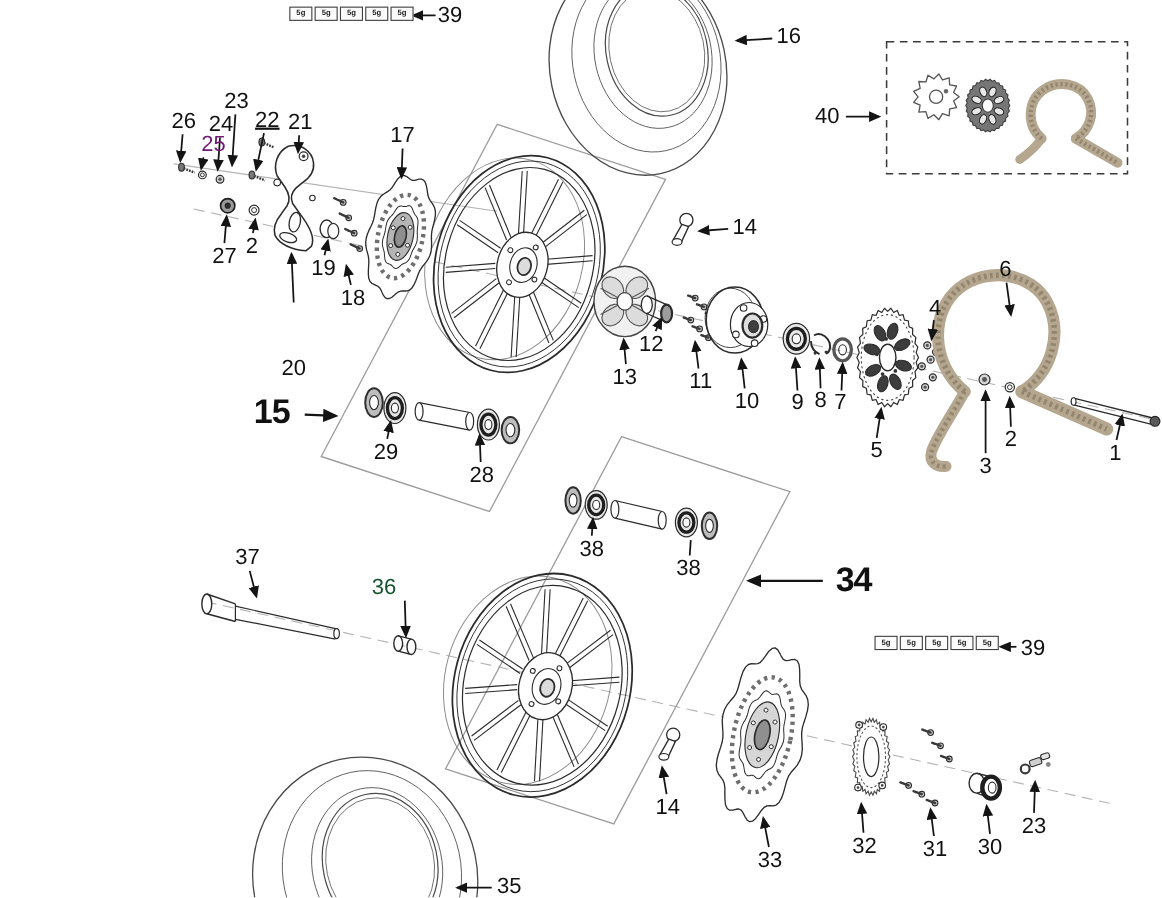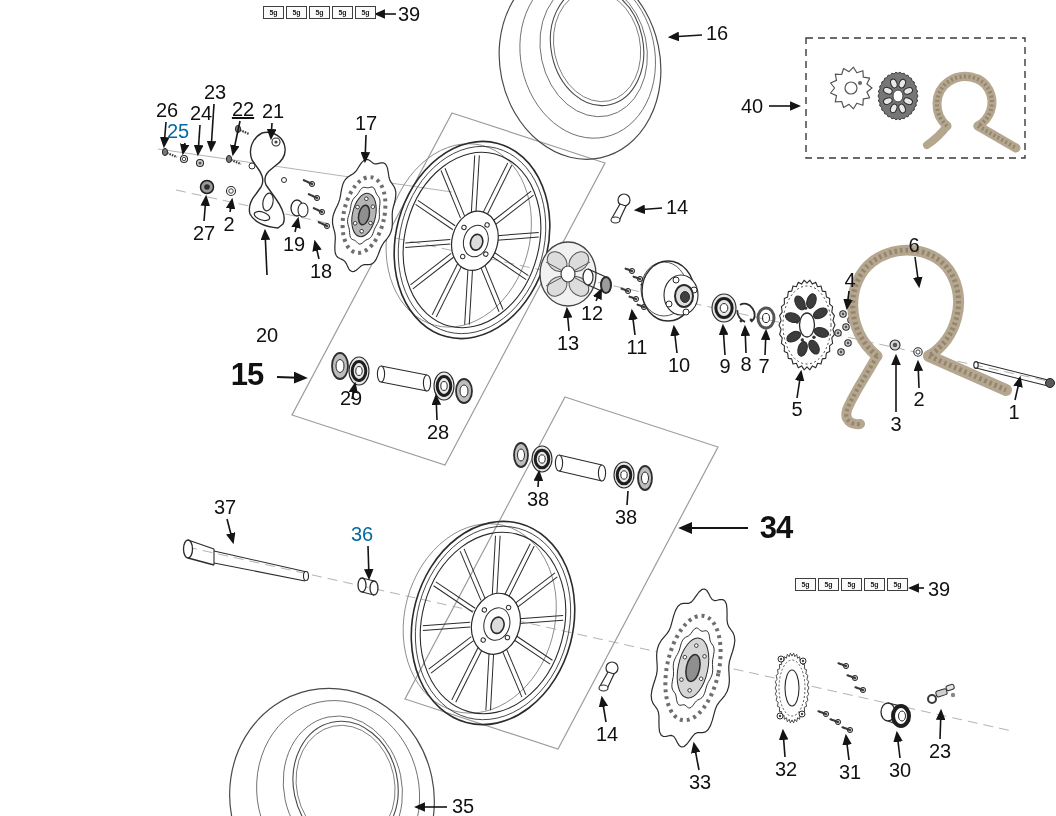--- a/index.html
+++ b/index.html
@@ -462,21 +462,21 @@
       <line x1="849" y1="760" x2="846" y2="736" stroke="#141414" stroke-width="1.6" marker-end="url(#ah)"></line>
       <line x1="900" y1="758" x2="897" y2="733" stroke="#141414" stroke-width="1.6" marker-end="url(#ah)"></line>
       <line x1="940" y1="739" x2="941" y2="711" stroke="#141414" stroke-width="1.6" marker-end="url(#ah)"></line>
       <line x1="924" y1="588" x2="910" y2="588" stroke="#141414" stroke-width="1.6" marker-end="url(#ah)"></line>
     </svg>
   <div id="callouts">
       <div class="callout" style="left: 409px; top: 14px; color: rgb(17, 17, 17);">39</div>
       <div class="callout" style="left: 717px; top: 33px; color: rgb(17, 17, 17);">16</div>
       <div class="callout" style="left: 752px; top: 106px; color: rgb(17, 17, 17);">40</div>
       <div class="callout" style="left: 167px; top: 110px; color: rgb(17, 17, 17);">26</div>
-      <div class="callout" style="left: 178px; top: 131px; color: #0369a1;">25</div>
+      <div class="callout" style="left: 194px; top: 131px; color: #701a75;">25</div>
       <div class="callout" style="left: 201px; top: 113px; color: rgb(17, 17, 17);">24</div>
       <div class="callout" style="left: 215px; top: 92px; color: rgb(17, 17, 17);">23</div>
       <div class="callout" style="left: 243px; top: 109px; color: rgb(17, 17, 17); text-decoration: underline;">22</div>
       <div class="callout" style="left: 273px; top: 111px; color: rgb(17, 17, 17);">21</div>
       <div class="callout" style="left: 366px; top: 123px; color: rgb(17, 17, 17);">17</div>
       <div class="callout" style="left: 204px; top: 233px; color: rgb(17, 17, 17);">27</div>
       <div class="callout" style="left: 229px; top: 224px; color: rgb(17, 17, 17);">2</div>
       <div class="callout" style="left: 267px; top: 287px; color: rgb(17, 17, 17); margin-top: 48px;">20</div>
       <div class="callout" style="left: 294px; top: 244px; color: rgb(17, 17, 17);">19</div>
       <div class="callout" style="left: 321px; top: 271px; color: rgb(17, 17, 17);">18</div>
@@ -488,27 +488,27 @@
       <div class="callout" style="left: 725px; top: 366px; color: rgb(17, 17, 17);">9</div>
       <div class="callout" style="left: 746px; top: 364px; color: rgb(17, 17, 17);">8</div>
       <div class="callout" style="left: 764px; top: 366px; color: rgb(17, 17, 17);">7</div>
       <div class="callout" style="left: 797px; top: 409px; color: rgb(17, 17, 17);">5</div>
       <div class="callout" style="left: 850px; top: 280px; color: rgb(17, 17, 17);">4</div>
       <div class="callout" style="left: 914px; top: 245px; color: rgb(17, 17, 17);">6</div>
       <div class="callout" style="left: 896px; top: 424px; color: rgb(17, 17, 17);">3</div>
       <div class="callout" style="left: 919px; top: 399px; color: rgb(17, 17, 17);">2</div>
       <div class="callout" style="left: 1014px; top: 412px; color: rgb(17, 17, 17);">1</div>
       <div class="callout bold" style="left: 247px; top: 374px; color: rgb(17, 17, 17);">15</div>
-      <div class="callout" style="left: 351px; top: 398px; color: rgb(17, 17, 17);">29</div>
+      <div class="callout" style="left: 351px; top: 411px; color: rgb(17, 17, 17);">29</div>
       <div class="callout" style="left: 438px; top: 432px; color: rgb(17, 17, 17);">28</div>
       <div class="callout" style="left: 538px; top: 499px; color: rgb(17, 17, 17);">38</div>
       <div class="callout" style="left: 626px; top: 517px; color: rgb(17, 17, 17);">38</div>
       <div class="callout bold" style="left: 776px; top: 527px; color: rgb(17, 17, 17);">34</div>
       <div class="callout" style="left: 225px; top: 507px; color: rgb(17, 17, 17);">37</div>
-      <div class="callout" style="left: 362px; top: 534px; color: #0369a1;">36</div>
+      <div class="callout" style="left: 349px; top: 534px; color: #14532d;">36</div>
       <div class="callout" style="left: 463px; top: 806px; color: rgb(17, 17, 17);">35</div>
       <div class="callout" style="left: 607px; top: 734px; color: rgb(17, 17, 17);">14</div>
       <div class="callout" style="left: 700px; top: 782px; color: rgb(17, 17, 17);">33</div>
       <div class="callout" style="left: 786px; top: 769px; color: rgb(17, 17, 17);">32</div>
       <div class="callout" style="left: 850px; top: 772px; color: rgb(17, 17, 17);">31</div>
       <div class="callout" style="left: 900px; top: 770px; color: rgb(17, 17, 17);">30</div>
       <div class="callout" style="left: 940px; top: 751px; color: rgb(17, 17, 17);">23</div>
       <div class="callout" style="left: 939px; top: 589px; color: rgb(17, 17, 17);">39</div>
     </div>
   <div class="strip" id="strip-top" style="left:263px;top:6px;">

